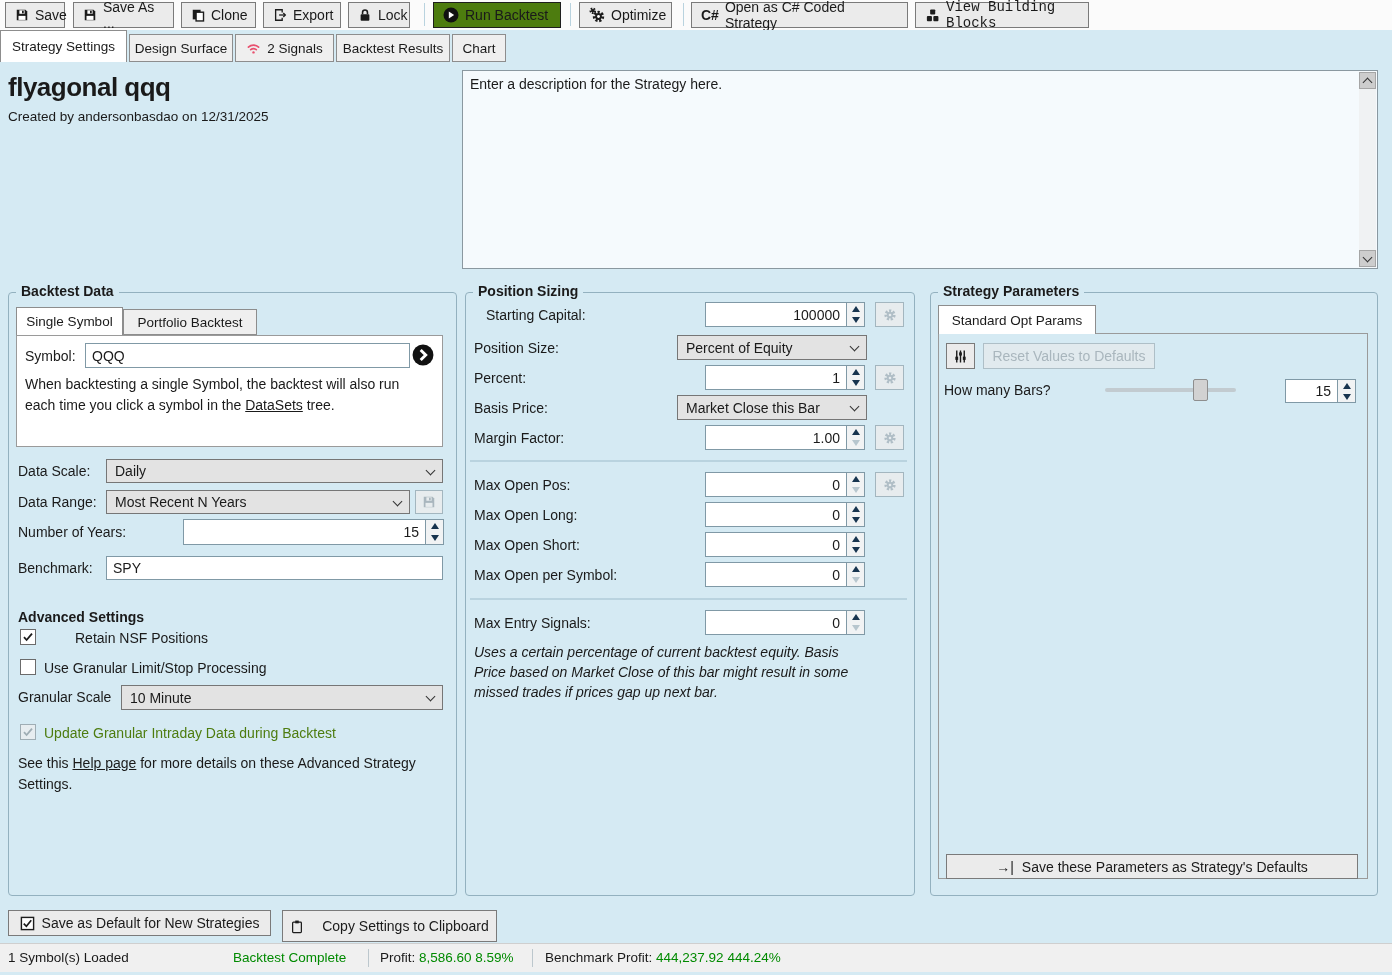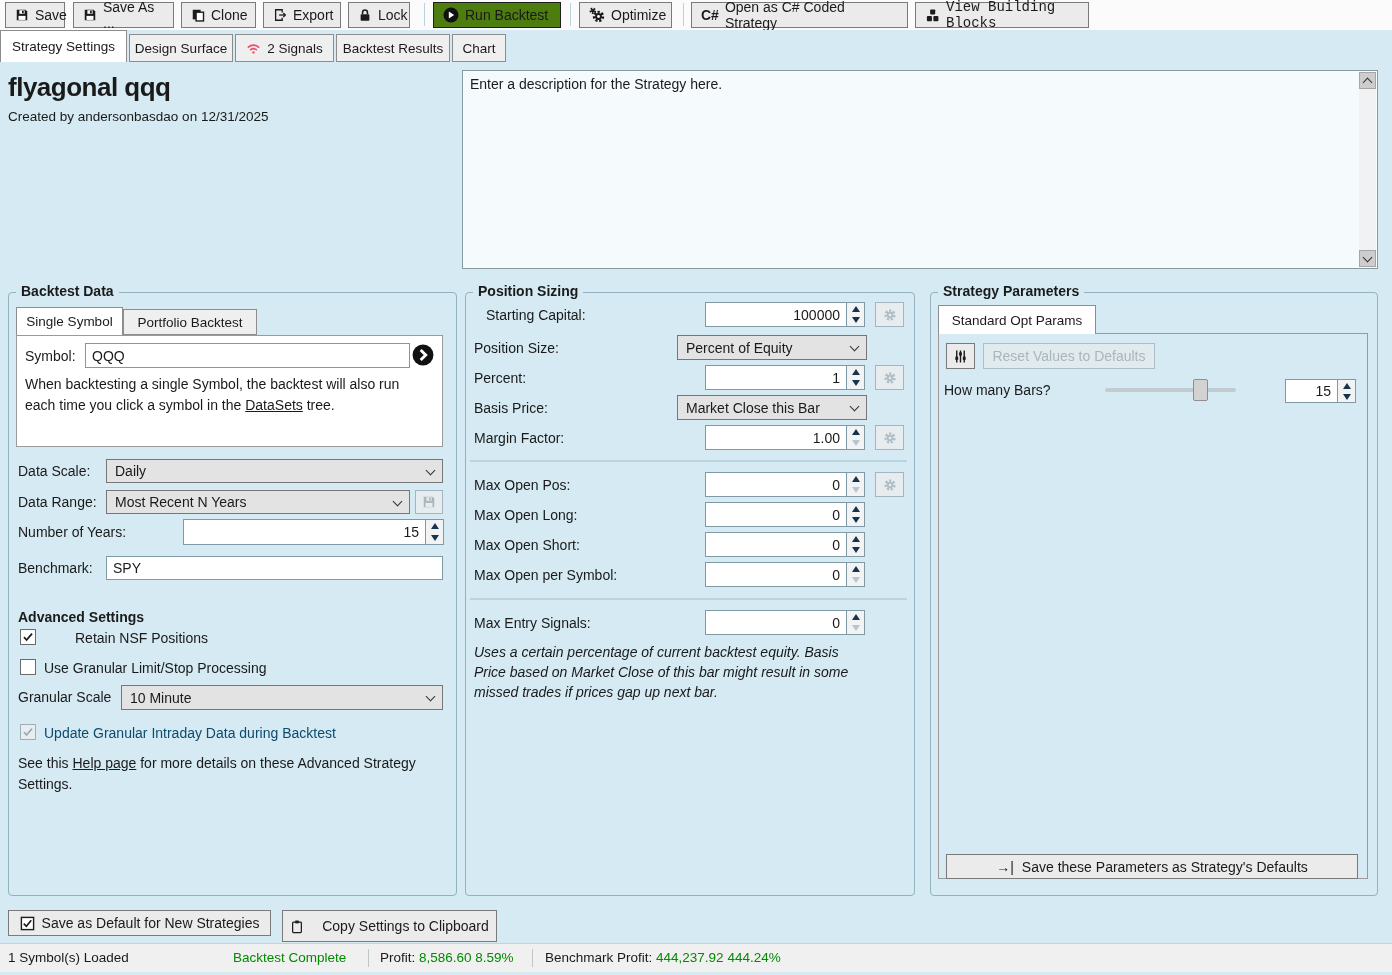--- a/index.html
+++ b/index.html
@@ -296,21 +296,21 @@
   <div class="ddl" style="left:121px;top:685px;width:322px;height:25px;">
     <span class="dtext">10 Minute</span>
     <span class="chev dn dark"></span>
   </div>
 
   <div class="cb dis" style="left:20px;top:724px;">
     <svg width="12" height="12" viewBox="0 0 12 12">
         <path d="M2 6.2 4.6 9 10 2.6" stroke="#9fadb4" stroke-width="1.8" fill="none"></path>
       </svg>
   </div>
-  <div class="lbl" style="left:44px;top:725px;color:#0c4a6e;">Update Granular Intraday Data during Backtest</div>
+  <div class="lbl" style="left:44px;top:725px;color:#4d7c0f;">Update Granular Intraday Data during Backtest</div>
 
   <div class="hint" style="left:18px;top:753px;width:424px;"><span>See this </span><span style="text-decoration:underline;">Help page</span><span> for more details on these Advanced Strategy Settings.</span></div>
 
   <div class="group" style="left:465px;top:292px;width:448px;height:602px;">
     <div class="legend">Position Sizing</div>
   </div>
 
   <div class="lbl" style="left:474px;top:307px;margin-left:12px;">Starting Capital:</div>
   <div class="spin" style="left:677px;top:302px;width:188px;height:25px;">
     <div class="val">100000</div>

